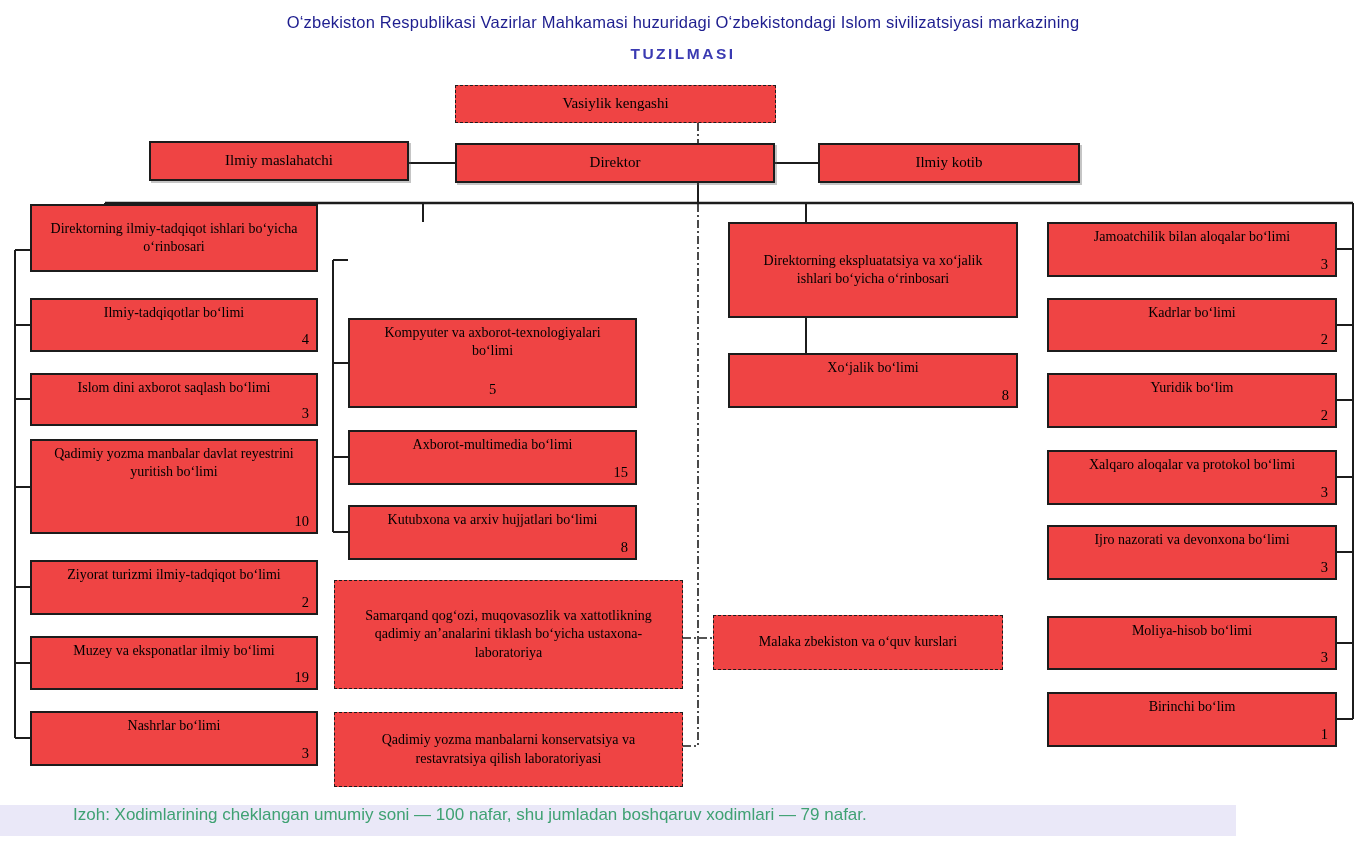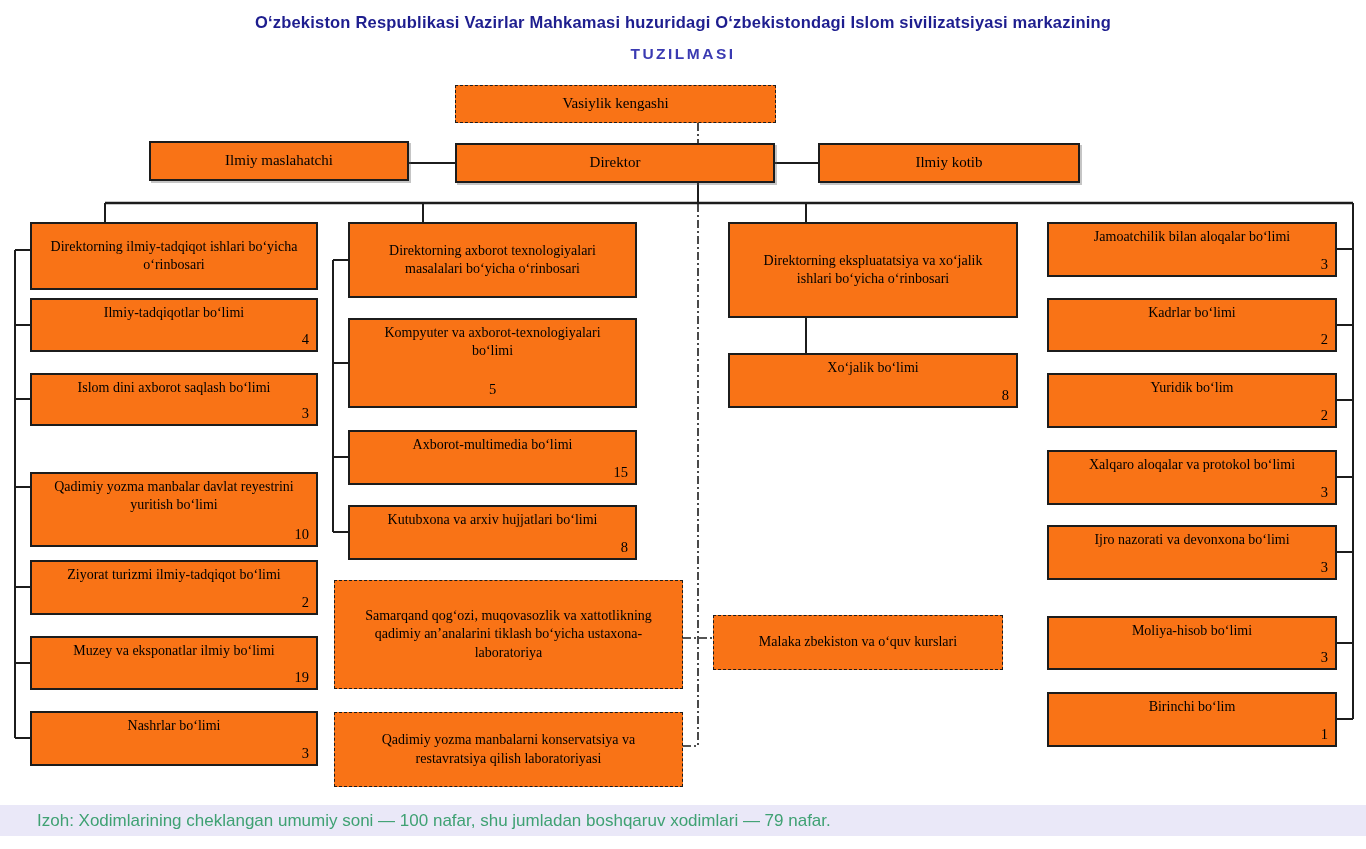--- a/index.html
+++ b/index.html
@@ -2,45 +2,45 @@
 <html style="--title-navy: #1E1E8F; --subtitle-blue: #3A3AB2; --note-green: #3FA173; --note-band: #EAE8F8; --line-ink: #1C1C1C;"><head>
 <meta charset="utf-8">
 <style>
   *{box-sizing:border-box;margin:0;padding:0}
   html,body{background:#ffffff}
   body{width:1366px;height:849px;position:relative;overflow:hidden;
        font-family:"Liberation Serif",serif;color:#000}
   .stage{position:absolute;left:0;top:0;width:1366px;height:849px}
 
   .ttl{position:absolute;top:13px;left:0;width:1366px;text-align:center;
-       font-family:"Liberation Sans",sans-serif;font-weight:bold;font-size:16.5px;
+       font-family:"Liberation Sans",sans-serif;font-weight:normal;font-size:16.5px;
        color:var(--title-navy,#1E1E8F);letter-spacing:.2px}
   .sub{position:absolute;top:45px;left:0;width:1366px;text-align:center;
        font-family:"Liberation Sans",sans-serif;font-weight:600;font-size:15.5px;
        color:var(--subtitle-blue,#3A3AB2);letter-spacing:2.5px}
 
-  .bx{position:absolute;background:#f97316;border:2px solid var(--line-ink,#1C1C1C);
+  .bx{position:absolute;background:#ef4444;border:2px solid var(--line-ink,#1C1C1C);
       font-size:14px;line-height:1.3;text-align:center;padding:4px 6px}
   .bx .lbl{display:inline-block}
   .vc{display:flex;align-items:center;justify-content:center}
   .dash{border:1.6px dashed var(--line-ink,#1C1C1C)}
   .shadow{box-shadow:2px 2px 0 rgba(90,90,90,.35)}
   .top-size{font-size:15px}
   .cnt{position:absolute;right:7px;bottom:1px;font-size:14.5px}
   .cnt.ctr{left:0;right:0;text-align:center;bottom:7px}
 
   svg.wires{position:absolute;left:0;top:0;width:1366px;height:849px;pointer-events:none}
   svg.wires path{fill:none;stroke:var(--line-ink,#1C1C1C)}
   .solid{stroke-width:2px}
   .spine{stroke-width:2.5px}
   .dotted{stroke-width:1.6px;stroke-dasharray:8 3 2 3}
 
-  .note{position:absolute;left:0;top:805px;width:1366px;height:31px;
-        background:var(--note-band,#EAE8F8);display:flex;align-items:center;
-        padding-left:37px;font-family:"Liberation Sans",sans-serif;
+  .note{position:absolute;left:0;top:805px;width:1236px;height:31px;
+        background:var(--note-band,#EAE8F8);display:flex;
+        padding-left:73px;font-family:"Liberation Sans",sans-serif;
         font-size:17px;font-weight:500;color:var(--note-green,#3FA173)}
 </style>
 </head>
 <body>
 
 <div class="stage">
 
   <div class="ttl">O‘zbekiston Respublikasi Vazirlar Mahkamasi huzuridagi O‘zbekistondagi Islom sivilizatsiyasi markazining</div>
   <div class="sub">TUZILMASI</div>
 
@@ -64,51 +64,48 @@
   <div class="bx vc shadow top-size" style="left:149px;top:141px;width:260px;height:40px">
     <span class="lbl">Ilmiy maslahatchi</span>
   </div>
   <div class="bx vc shadow top-size" style="left:455px;top:143px;width:320px;height:40px">
     <span class="lbl">Direktor</span>
   </div>
   <div class="bx vc shadow top-size" style="left:818px;top:143px;width:262px;height:40px">
     <span class="lbl">Ilmiy kotib</span>
   </div>
 
-  <div class="bx vc" style="left:30px;top:222px;width:288px;height:68px">
+  <div class="bx vc" style="left:30px;top:204px;width:288px;height:68px">
     <span class="lbl">Direktorning ilmiy-tadqiqot ishlari bo‘yicha o‘rinbosari</span>
   </div>
   <div class="bx" style="left:30px;top:298px;width:288px;height:54px">
     <span class="lbl">Ilmiy-tadqiqotlar bo‘limi</span>
     <span class="cnt">4</span>
   </div>
   <div class="bx" style="left:30px;top:373px;width:288px;height:53px">
     <span class="lbl">Islom dini axborot saqlash bo‘limi</span>
     <span class="cnt">3</span>
   </div>
-  <div class="bx" style="left:30px;top:472px;width:288px;height:75px">
+  <div class="bx" style="left:30px;top:439px;width:288px;height:95px">
     <span class="lbl" style="max-width:262px">Qadimiy yozma manbalar davlat reyestrini yuritish bo‘limi</span>
     <span class="cnt">10</span>
   </div>
   <div class="bx" style="left:30px;top:560px;width:288px;height:55px">
     <span class="lbl">Ziyorat turizmi ilmiy-tadqiqot bo‘limi</span>
     <span class="cnt">2</span>
   </div>
   <div class="bx" style="left:30px;top:636px;width:288px;height:54px">
     <span class="lbl">Muzey va eksponatlar ilmiy bo‘limi</span>
     <span class="cnt">19</span>
   </div>
   <div class="bx" style="left:30px;top:711px;width:288px;height:55px">
     <span class="lbl">Nashrlar bo‘limi</span>
     <span class="cnt">3</span>
   </div>
 
-  <div class="bx vc" style="left:348px;top:222px;width:289px;height:76px">
-    <span class="lbl" style="max-width:255px">Direktorning axborot texnologiyalari masalalari bo‘yicha o‘rinbosari</span>
-  </div>
   <div class="bx" style="left:348px;top:318px;width:289px;height:90px">
     <span class="lbl" style="max-width:255px">Kompyuter va axborot-texnologiyalari bo‘limi</span>
     <span class="cnt ctr">5</span>
   </div>
   <div class="bx" style="left:348px;top:430px;width:289px;height:55px">
     <span class="lbl">Axborot-multimedia bo‘limi</span>
     <span class="cnt">15</span>
   </div>
   <div class="bx" style="left:348px;top:505px;width:289px;height:55px">
     <span class="lbl">Kutubxona va arxiv hujjatlari bo‘limi</span>

